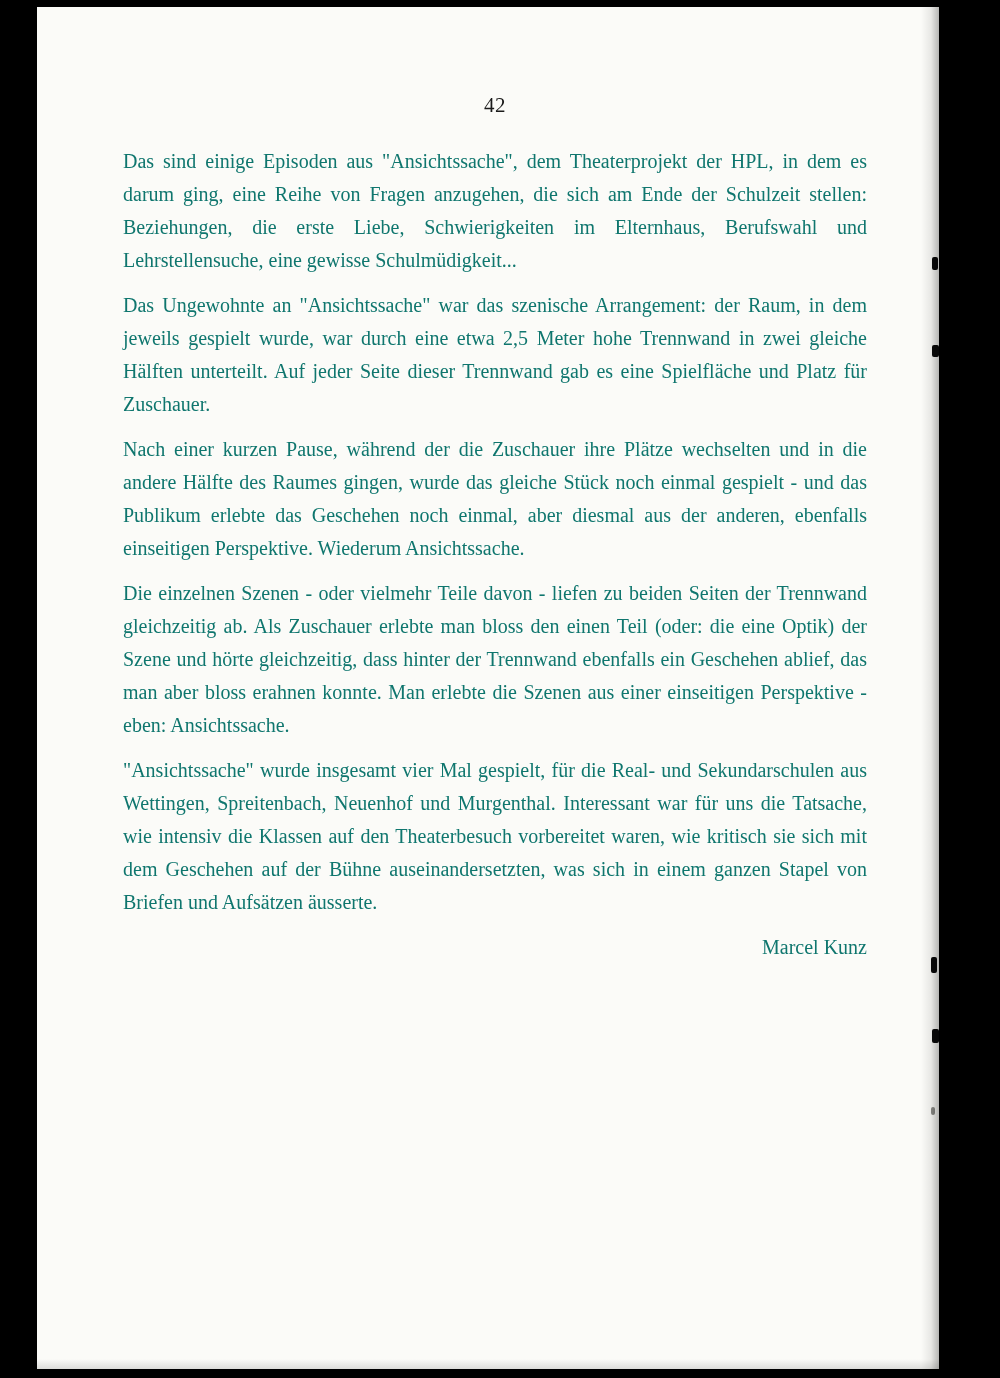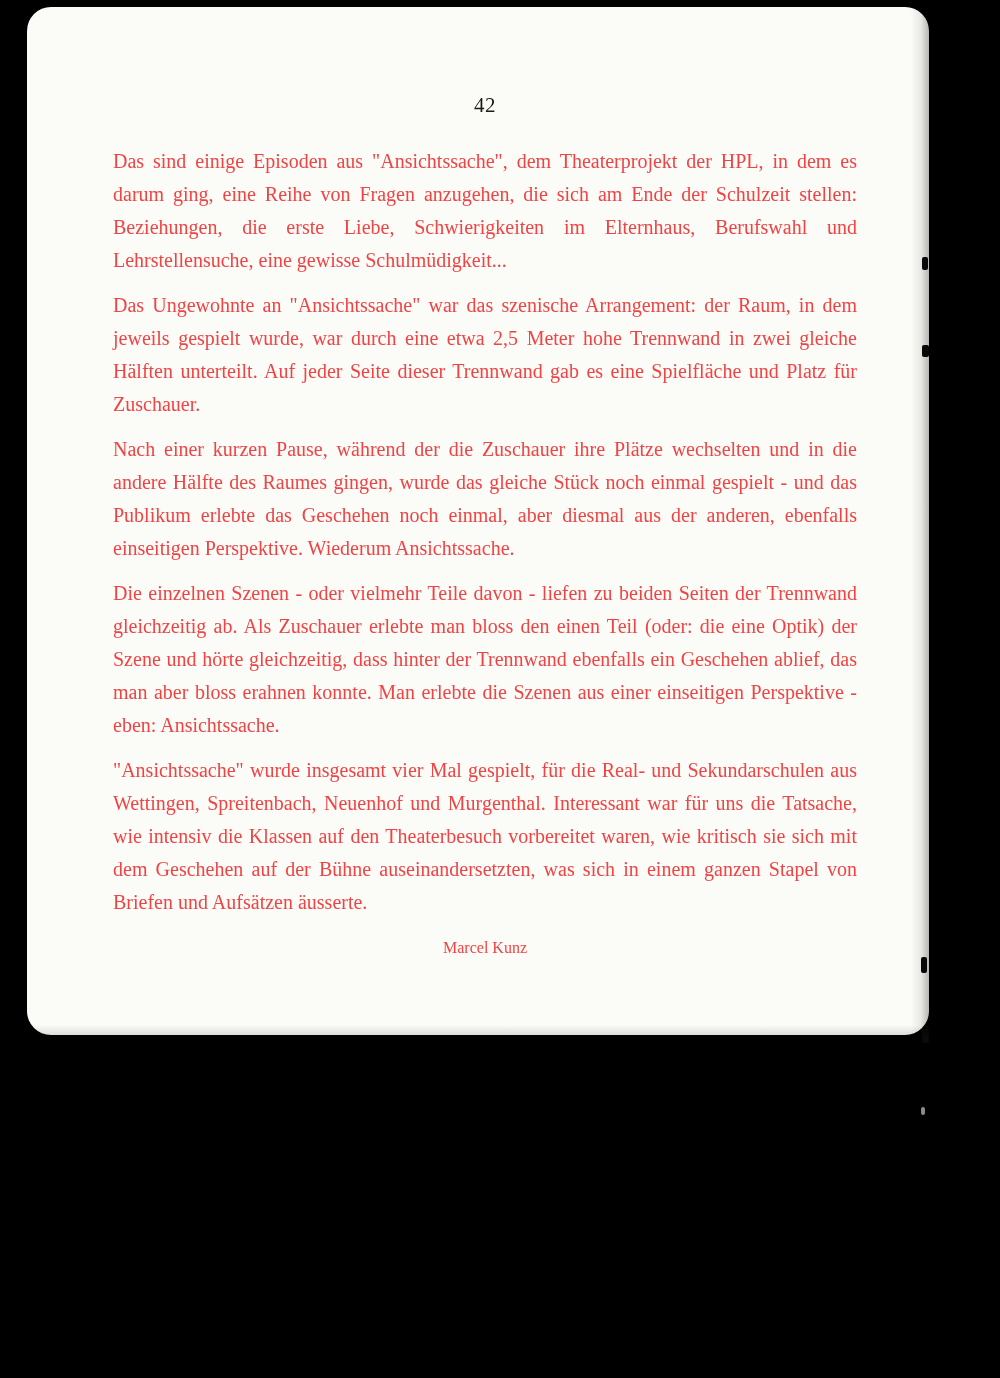--- a/index.html
+++ b/index.html
@@ -14,27 +14,26 @@
     overflow: hidden;
     font-family: "Liberation Serif", "DejaVu Serif", serif;
   }
   .scan-bg {
     position: absolute;
     inset: 0;
     background: #000000;
   }
   .page {
     position: absolute;
-    left: 27px;
+    left: 37px;
     top: 7px;
     width: 902px;
-    height: 1028px;
+    height: 1362px;
     background: #fbfbf8;
     color: #161616;
-    border-radius: 24px;
   }
   
   .page-edge-right {
     position: absolute;
     top: 0;
     bottom: 0;
     right: 0;
     width: 18px;
     background: linear-gradient(to right, rgba(0,0,0,0) 0%, rgba(0,0,0,0.08) 55%, rgba(0,0,0,0.28) 100%);
     pointer-events: none;
@@ -59,30 +58,30 @@
     color: #1a1a1a;
   }
   .text-block {
     position: absolute;
     top: 138px;
     left: 86px;
     right: 72px;
     font-size: 20px;
     line-height: 33px;
     text-align: justify;
-    color: #ef4444;
+    color: #0f766e;
   }
   .text-block p {
     margin: 0 0 12px 0;
     text-indent: 0;
   }
   .signature {
-    text-align: center;
+    text-align: right;
     margin-top: 8px;
-    font-size: 16px;
+    font-size: 20px;
   }
   
   .artifact {
     position: absolute;
     background: #0a0a0a;
     border-radius: 2px;
   }
   .a1 { right: 1px; top: 250px; width: 6px; height: 13px; }
   .a2 { right: 0px; top: 338px; width: 7px; height: 12px; }
   .a3 { right: 2px; top: 950px; width: 6px; height: 16px; }

